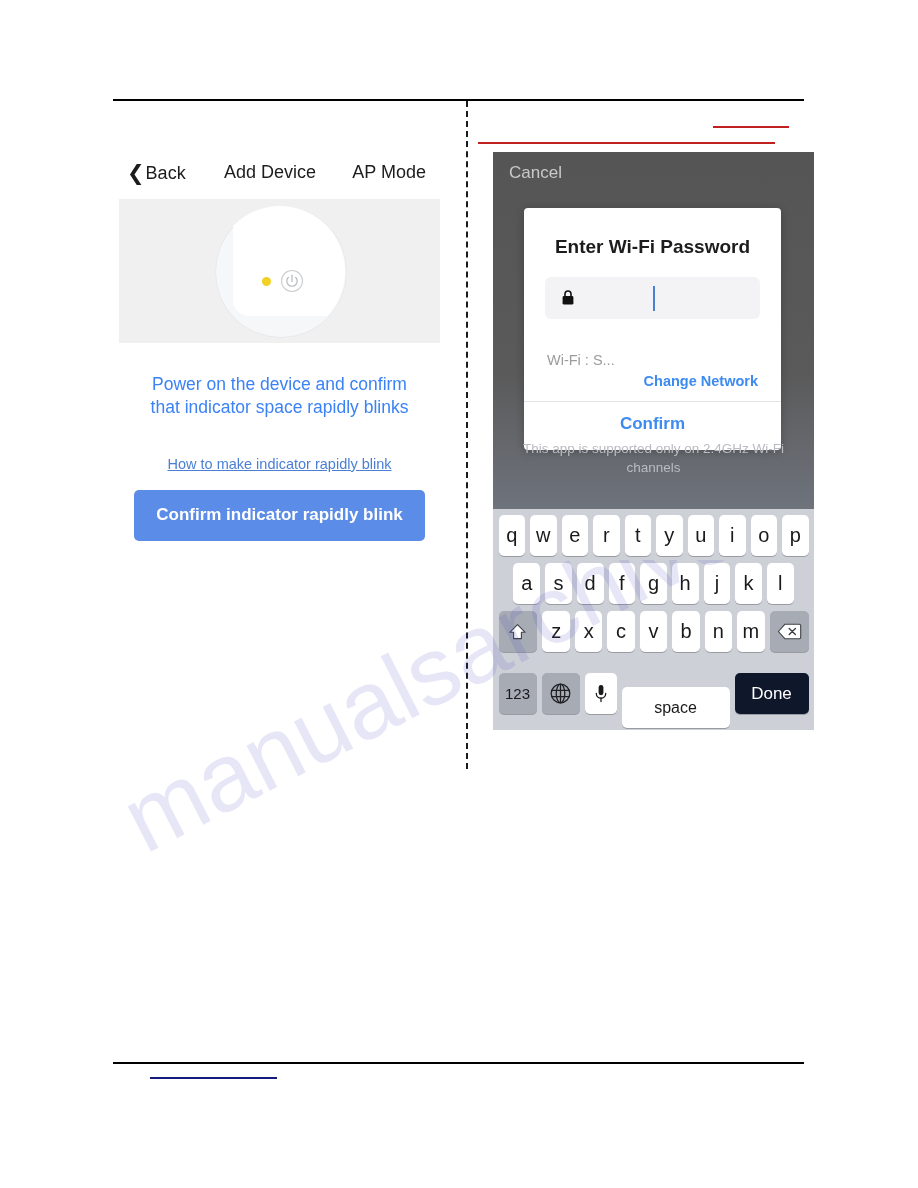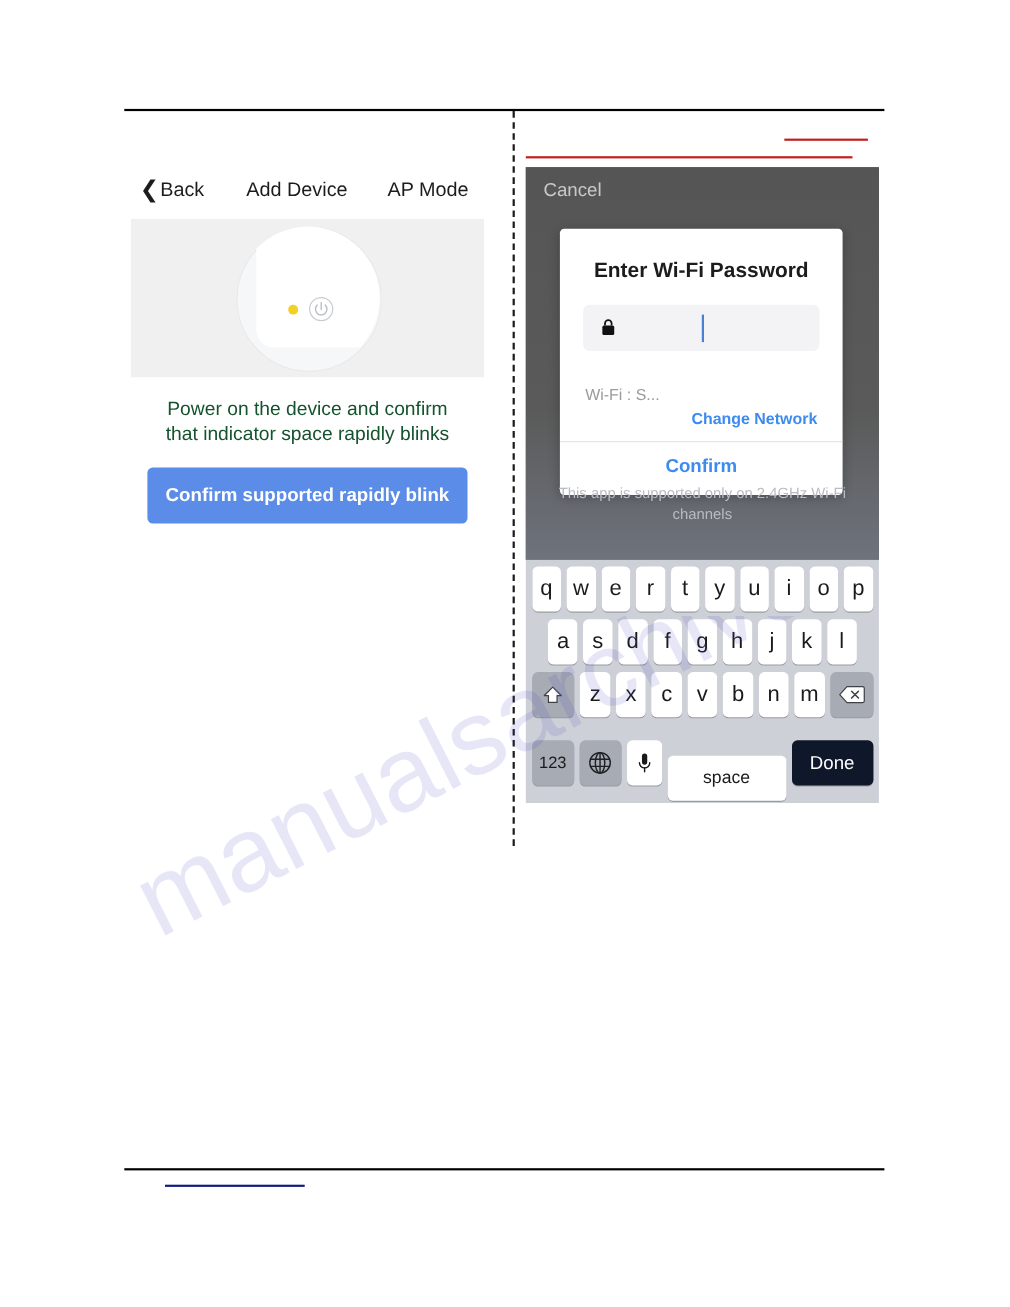--- a/index.html
+++ b/index.html
@@ -174,25 +174,25 @@
     background: #f2d024;
   }
   .power-btn {
     position: absolute;
     left: 64px;
     top: 62px;
     width: 26px;
     height: 26px;
   }
   .instruction {
-    margin-top: 17px;
+    margin-top: 30px;
     text-align: center;
     font-size: 17.5px;
     line-height: 1.33;
-    color: #14532d;
+    color: #3b82f6;
     padding: 0 22px;
   }
   .help-link {
     margin-top: 36px;
     text-align: center;
     font-size: 14.5px;
     color: #4a7fd4;
     text-decoration: underline;
   }
   .primary-button {
@@ -205,21 +205,21 @@
     font-size: 17px;
     font-weight: bold;
     display: flex;
     align-items: center;
     justify-content: center;
   }
 
   
   .right-screen {
     position: absolute;
-    left: 478px;
+    left: 493px;
     top: 152px;
     width: 349px;
     height: 578px;
   }
   .dim-backdrop {
     position: absolute;
     left: 0;
     top: 0;
     width: 321px;
     height: 357px;
@@ -401,22 +401,23 @@
         </svg>
       </div>
     </div>
   </div>
 
   <div class="instruction">
     <div>Power on the device and confirm</div>
     <div>that indicator space rapidly blinks</div>
   </div>
 
-
-  <div class="primary-button">Confirm supported rapidly blink</div>
+  <div class="help-link">How to make indicator rapidly blink</div>
+
+  <div class="primary-button">Confirm indicator rapidly blink</div>
 </div>
 
 <div class="right-screen">
 
   <div class="dim-backdrop"></div>
 
   <div class="cancel-btn">Cancel</div>
 
   <div class="wifi-dialog">
     <div class="dialog-title">Enter Wi-Fi Password</div>

